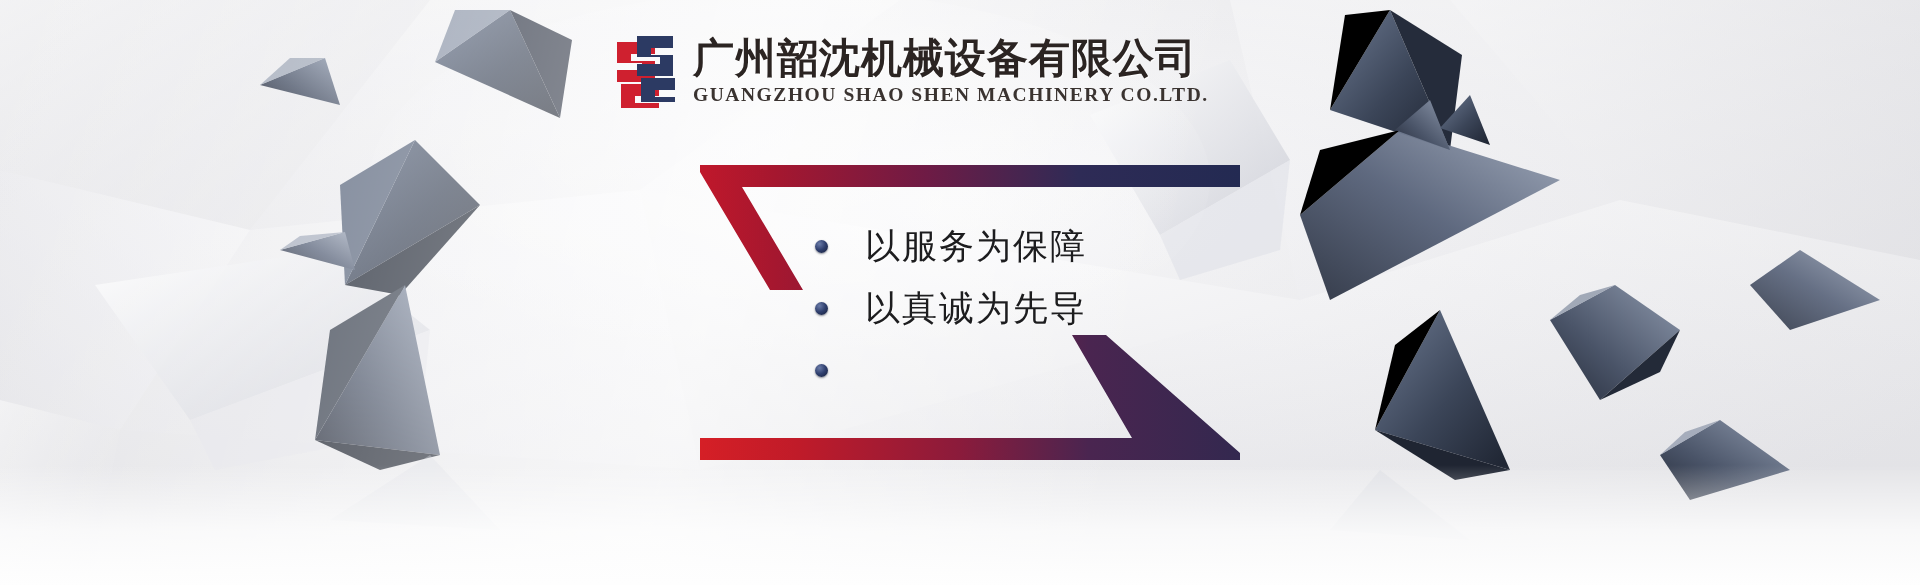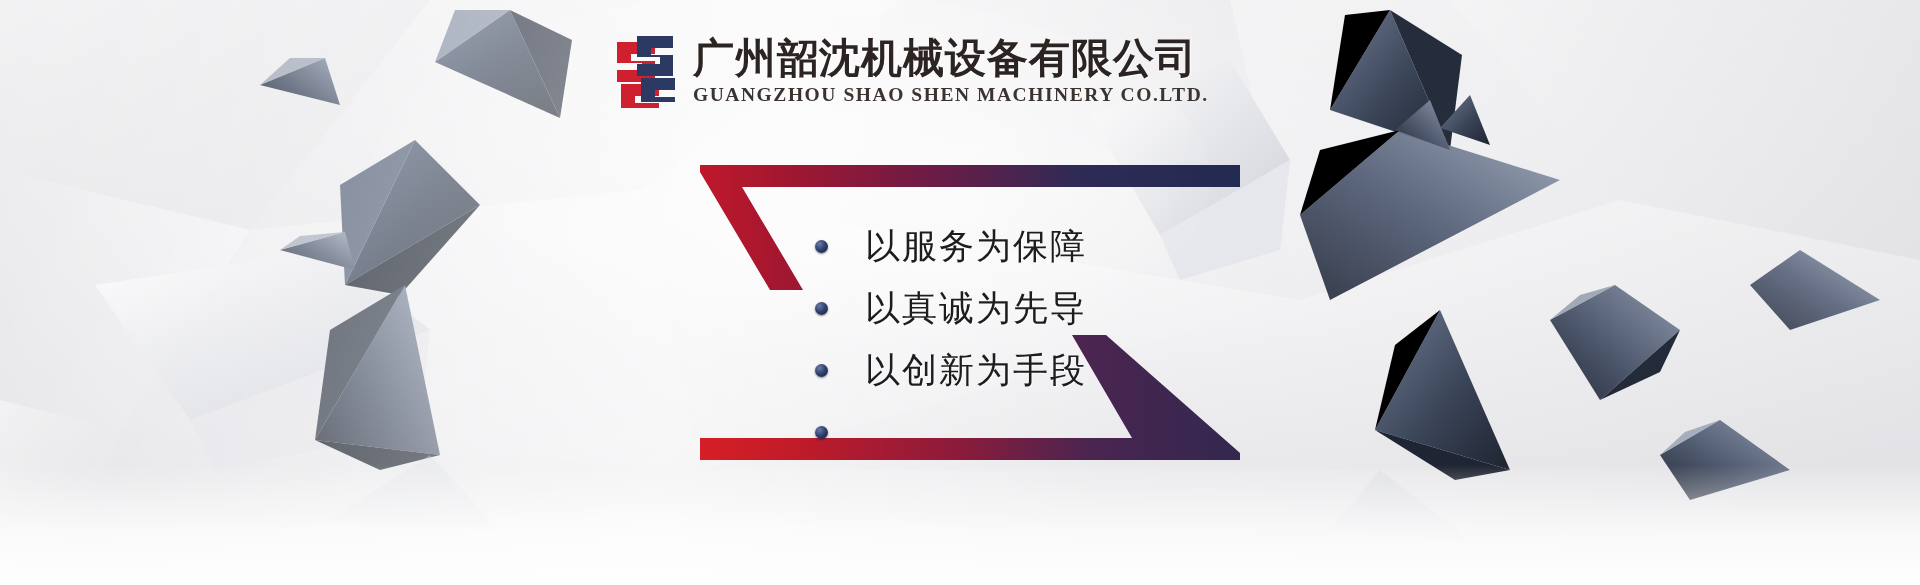--- a/index.html
+++ b/index.html
@@ -309,20 +309,16 @@
     <li class="slogan-item">
       <span class="slogan-dot"></span>
       <span class="slogan-text">以服务为保障</span>
     </li>
     <li class="slogan-item">
       <span class="slogan-dot"></span>
       <span class="slogan-text">以真诚为先导</span>
     </li>
     <li class="slogan-item">
       <span class="slogan-dot"></span>
-      <span class="slogan-text">以创新为手段</span>
-    </li>
-    <li class="slogan-item">
-      <span class="slogan-dot"></span>
     </li>
   </ul>
 
 </div>
 
 </body></html>

